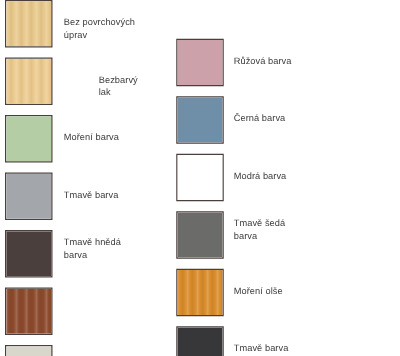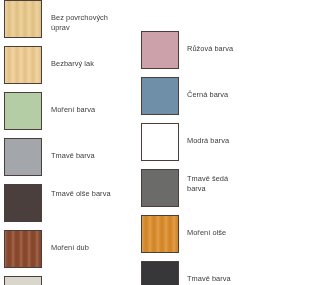--- a/index.html
+++ b/index.html
@@ -88,49 +88,48 @@
       <div class="chip grain" style="border: 1.5px solid rgb(74, 63, 61);">
         <div class="chip-fill" style="background: rgb(232, 201, 140);"></div>
       </div>
       <div class="label mid" style="color: rgb(59, 59, 59);">Bez povrchových úprav</div>
     </div>
 
     <div class="swatch-row">
       <div class="chip grain" style="border: 1.5px solid rgb(74, 63, 61);">
         <div class="chip-fill" style="background: rgb(236, 203, 143);"></div>
       </div>
-      <div class="label mid" style="color: rgb(59, 59, 59);">Bezbarvý lak</div>
+      <div class="label mid" style="color: rgb(59, 59, 59); margin-left: 28px;">Bezbarvý lak</div>
     </div>
 
     <div class="swatch-row">
       <div class="chip" style="border: 1.5px solid rgb(74, 63, 61);">
         <div class="chip-fill" style="background: rgb(181, 205, 165);"></div>
       </div>
       <div class="label mid" style="color: rgb(59, 59, 59);">Moření barva</div>
     </div>
 
     <div class="swatch-row">
       <div class="chip" style="border: 1.5px solid rgb(74, 63, 61);">
         <div class="chip-fill" style="background: rgb(163, 167, 172);"></div>
       </div>
       <div class="label mid" style="color: rgb(59, 59, 59);">Tmavě barva</div>
     </div>
 
     <div class="swatch-row">
       <div class="chip" style="border: 1.5px solid rgb(74, 63, 61);">
         <div class="chip-fill" style="background: rgb(74, 63, 61);"></div>
       </div>
-      <div class="label two-line" style="color: rgb(59, 59, 59);">Tmavě olše barva</div>
+      <div class="label two-line" style="color: rgb(59, 59, 59);">Tmavě hnědá barva</div>
     </div>
 
     <div class="swatch-row">
       <div class="chip grain" style="border: 1.5px solid rgb(74, 63, 61);">
         <div class="chip-fill" style="background: rgb(140, 74, 45);"></div>
       </div>
-      <div class="label mid" style="color: rgb(59, 59, 59);">Moření dub</div>
     </div>
 
     <div class="swatch-row">
       <div class="chip" style="border: 1.5px solid rgb(74, 63, 61);">
         <div class="chip-fill" style="background: rgb(217, 214, 203);"></div>
       </div>
       <div class="label mid" style="color: rgb(59, 59, 59);">Kašmírová</div>
     </div>
 
   </div>

